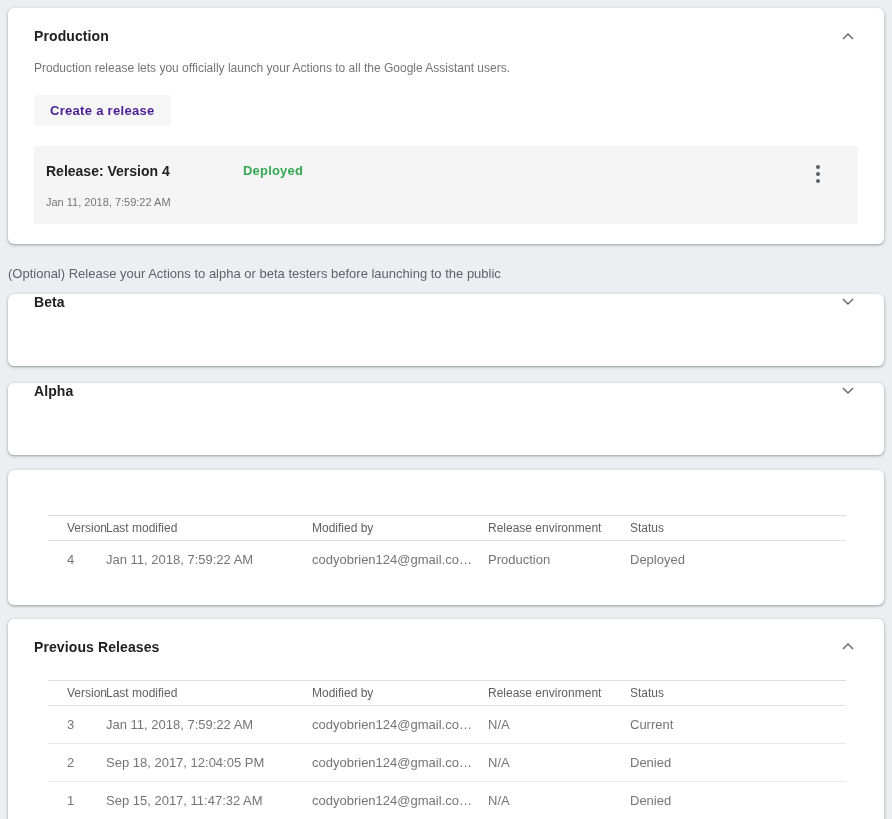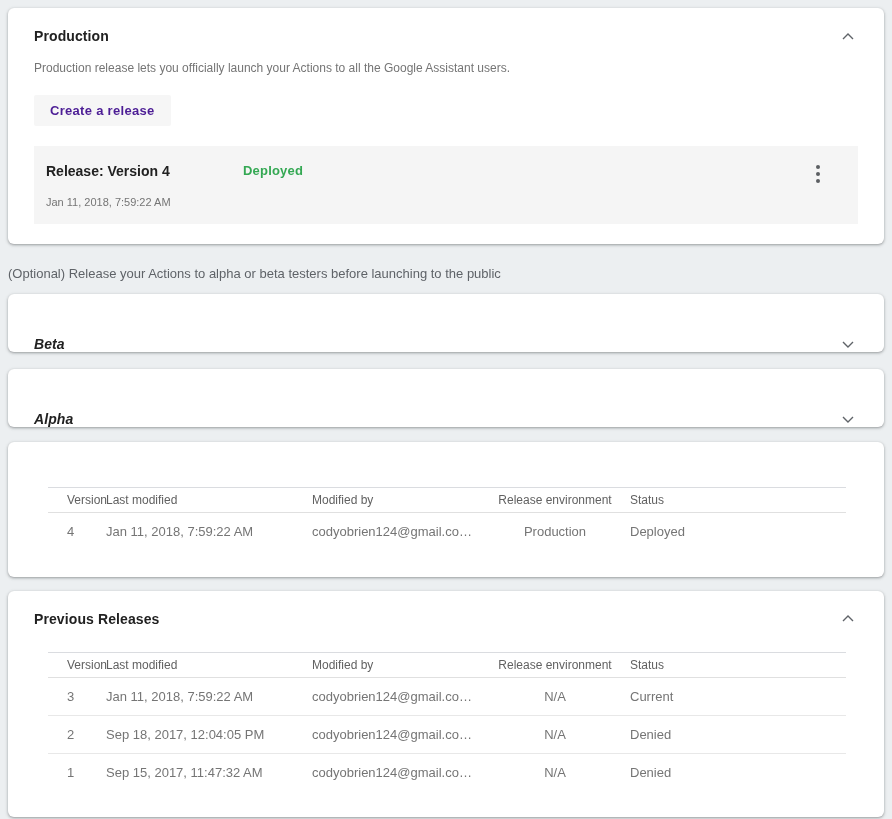--- a/index.html
+++ b/index.html
@@ -91,27 +91,26 @@
   
   .optional-note {
     margin: 22px 0 13px 0;
     padding-left: 0;
     font-size: 13px;
     color: #5f6368;
   }
 
   
   .collapsed-card {
-    height: 58px;
+    height: 72px;
     padding: 0 26px;
     display: flex;
-    align-items: flex-end;
+    align-items: flex-start;
     justify-content: space-between;
     margin-bottom: 17px;
-    font-style: italic;
   }
 
   
   .table-card { padding: 20px 26px 26px 26px; margin-bottom: 14px; }
   .rel-table {
     margin: 25px 12px 0 14px;
     border-collapse: collapse;
     width: calc(100% - 26px);
     table-layout: fixed;
   }
@@ -133,21 +132,21 @@
     height: 38px;
     border-bottom: 1px solid #e8e8e8;
     white-space: nowrap;
     overflow: hidden;
     text-overflow: ellipsis;
   }
   .rel-table tr:last-child td { border-bottom: none; }
   .rel-table .col-version { width: 58px; padding-left: 19px; }
   .rel-table .col-modified { width: 206px; }
   .rel-table .col-by { width: 176px; }
-  .rel-table .col-env { width: 142px; text-align: center; }
+  .rel-table .col-env { width: 142px; }
   .rel-table .col-status { width: auto; }
   .rel-table th.col-version { padding-left: 19px; }
 </style>
 </head>
 <body>
 
 <section class="card prod-card">
   <div class="section-head">
     <span class="section-title">Production</span>
     <span class="chev">

